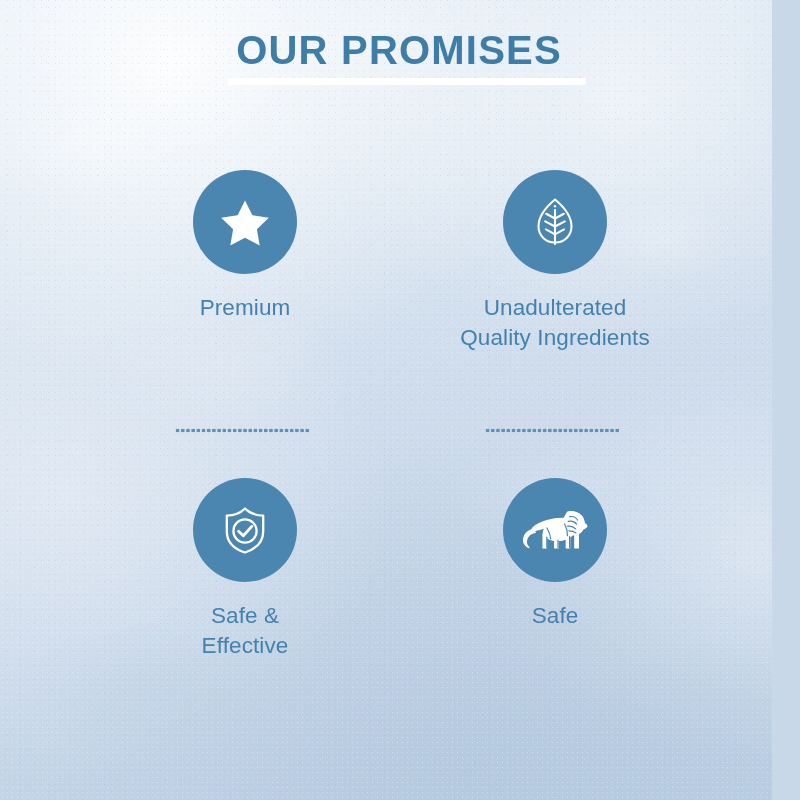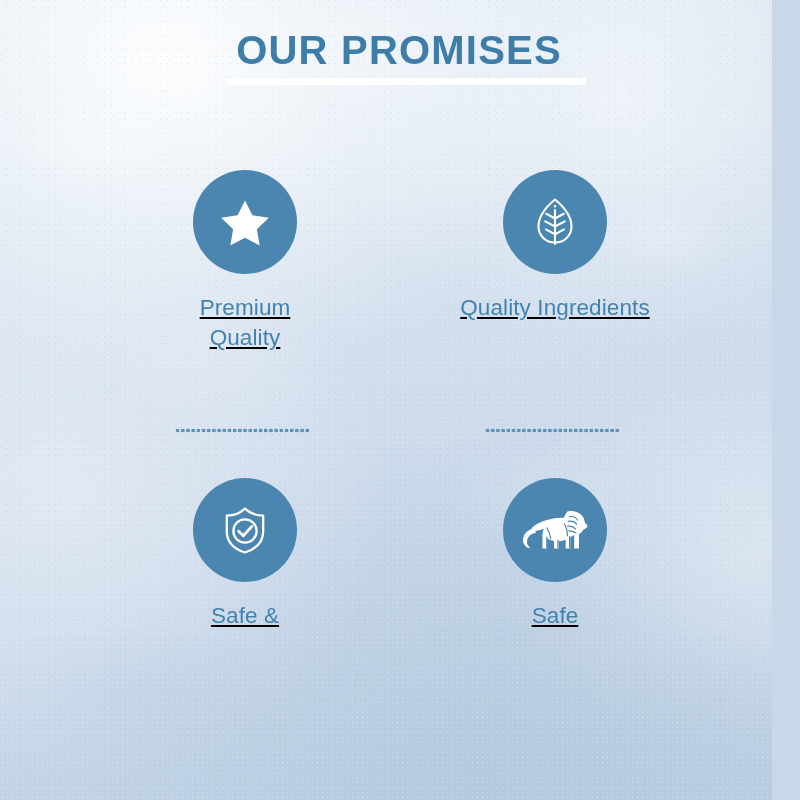--- a/index.html
+++ b/index.html
@@ -100,21 +100,20 @@
     top: 170px;
     left: 0;
     width: 800px;
     height: 540px;
   }
 
   .promise-cell {
     position: absolute;
     width: 330px;
     text-align: center;
-    text-decoration: underline;
   }
 
   .cell-r0 { top: 0px; }
   .cell-r1 { top: 308px; }
   .cell-c0 { left: 80px; }
   .cell-c1 { left: 390px; }
 
   .promise-icon-circle {
     width: 104px;
     height: 104px;
@@ -171,21 +170,20 @@
     <div class="promise-cell cell-r0 cell-c0">
       <div class="promise-icon-circle">
         <span>
           <svg width="56" height="56" viewBox="0 0 56 56" aria-hidden="true">
             <polygon fill="#ffffff" points="28,6.5 35.4,21.3 51.8,23.7 39.9,35.2 42.7,51.5 28,43.8 13.3,51.5 16.1,35.2 4.2,23.7 20.6,21.3"></polygon>
           </svg>
         </span>
       </div>
       <div class="promise-label">
         <span class="label-line">Premium</span>
-        <span class="label-line">Quality</span>
       </div>
     </div>
 
     <div class="promise-cell cell-r0 cell-c1">
       <div class="promise-icon-circle">
         <span>
           <svg width="58" height="58" viewBox="0 0 58 58" aria-hidden="true">
             <g fill="none" stroke="#ffffff" stroke-width="2.1" stroke-linecap="round" stroke-linejoin="round">
               <path d="M29 6.5 C40.5 16 45.5 25.5 45.5 33.5 C45.5 42.6 38.2 49.5 29 49.5 C19.8 49.5 12.5 42.6 12.5 33.5 C12.5 25.5 17.5 16 29 6.5 Z"></path>
               <line x1="29" y1="17" x2="29" y2="51"></line>
@@ -194,38 +192,40 @@
               <line x1="29" y1="33.5" x2="19.2" y2="28.4"></line>
               <line x1="29" y1="33.5" x2="38.8" y2="28.4"></line>
               <line x1="29" y1="41.3" x2="20.0" y2="36.3"></line>
               <line x1="29" y1="41.3" x2="38.0" y2="36.3"></line>
               <circle cx="29" cy="13.2" r="1.2" fill="#ffffff" stroke="none"></circle>
             </g>
           </svg>
         </span>
       </div>
       <div class="promise-label">
+        <span class="label-line">Unadulterated</span>
         <span class="label-line">Quality Ingredients</span>
       </div>
     </div>
 
     <div class="promise-cell cell-r1 cell-c0">
       <div class="promise-icon-circle">
         <span>
           <svg width="58" height="58" viewBox="0 0 58 58" aria-hidden="true">
             <g fill="none" stroke="#ffffff" stroke-width="2.3" stroke-linecap="round" stroke-linejoin="round">
               <path d="M29 7.5 C24.2 12.3 17.6 14.6 10.8 14.6 L10.8 30.4 C10.8 40.6 18.0 47.8 29 51.5 C40.0 47.8 47.2 40.6 47.2 30.4 L47.2 14.6 C40.4 14.6 33.8 12.3 29 7.5 Z"></path>
               <circle cx="29" cy="30.0" r="11.6"></circle>
               <polyline points="22.6,30.3 27.3,34.8 35.8,25.4" stroke-width="2.8"></polyline>
             </g>
           </svg>
         </span>
       </div>
       <div class="promise-label">
         <span class="label-line">Safe &amp;</span>
+        <span class="label-line">Effective</span>
       </div>
     </div>
 
     <div class="promise-cell cell-r1 cell-c1">
       <div class="promise-icon-circle">
         <span>
           <svg width="68" height="52" viewBox="0 0 68 52" aria-hidden="true">
             <g fill="#ffffff" stroke="#ffffff" stroke-width="1.1" stroke-linejoin="round">
 
               <path d="M46.5 8.0 C52.8 6.6 59.6 9.0 62.2 14.4 C64.6 19.4 63.4 25.4 59.4 28.6 C56.6 30.9 52.8 31.4 49.4 30.2 L44.0 27.2 L42.6 15.0 Z"></path>

